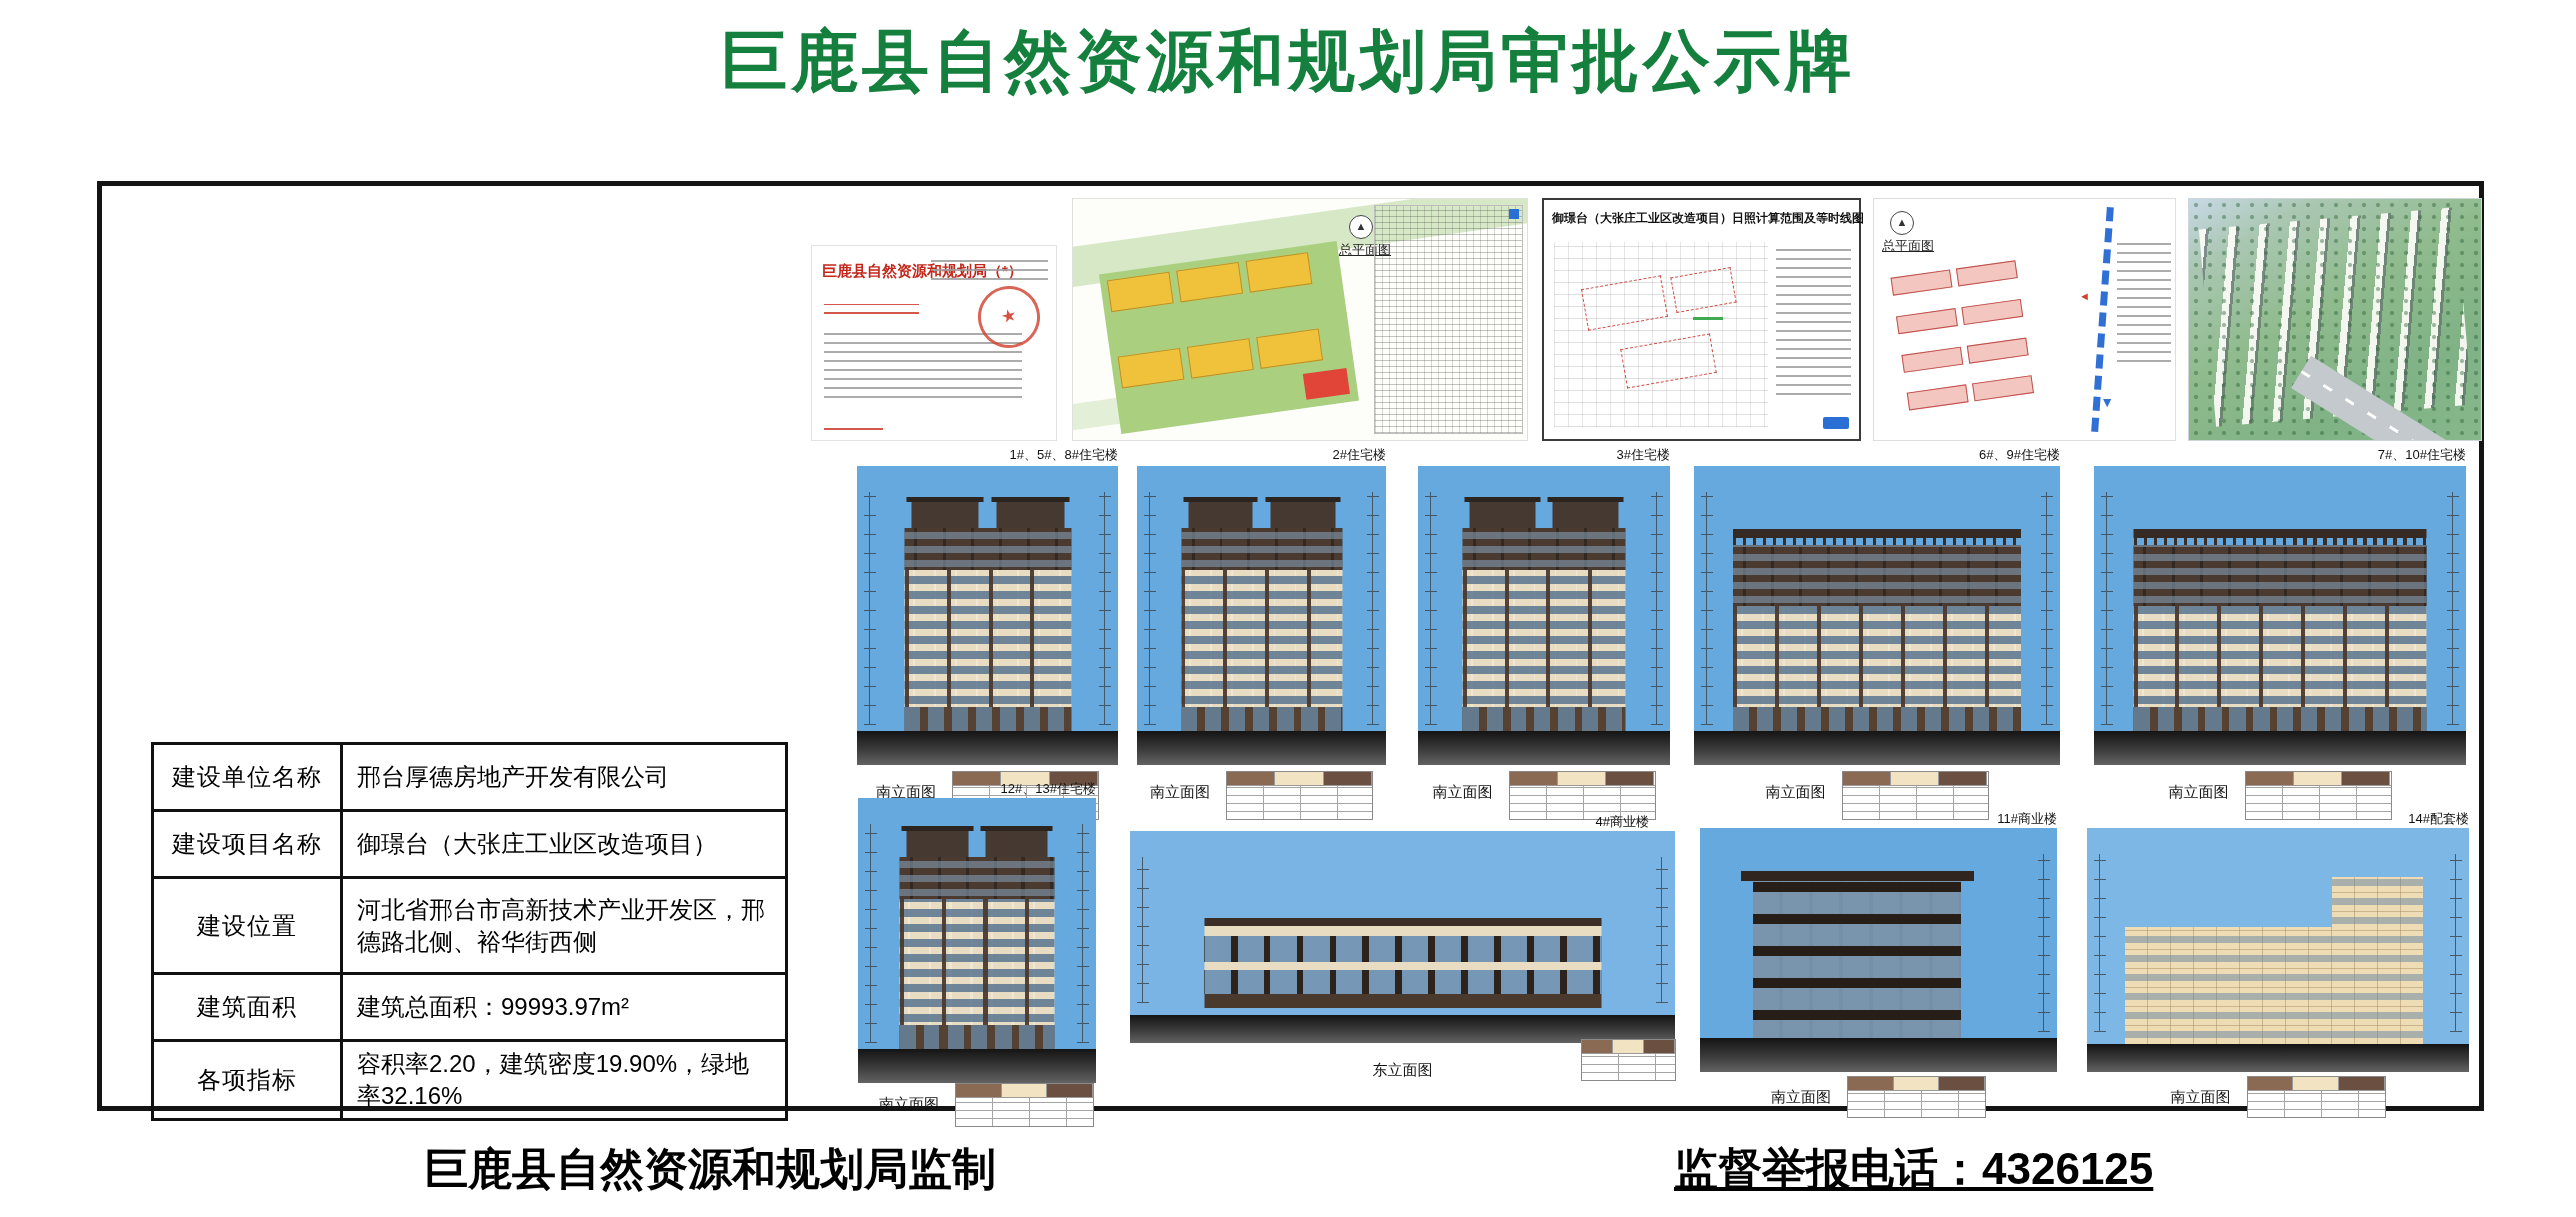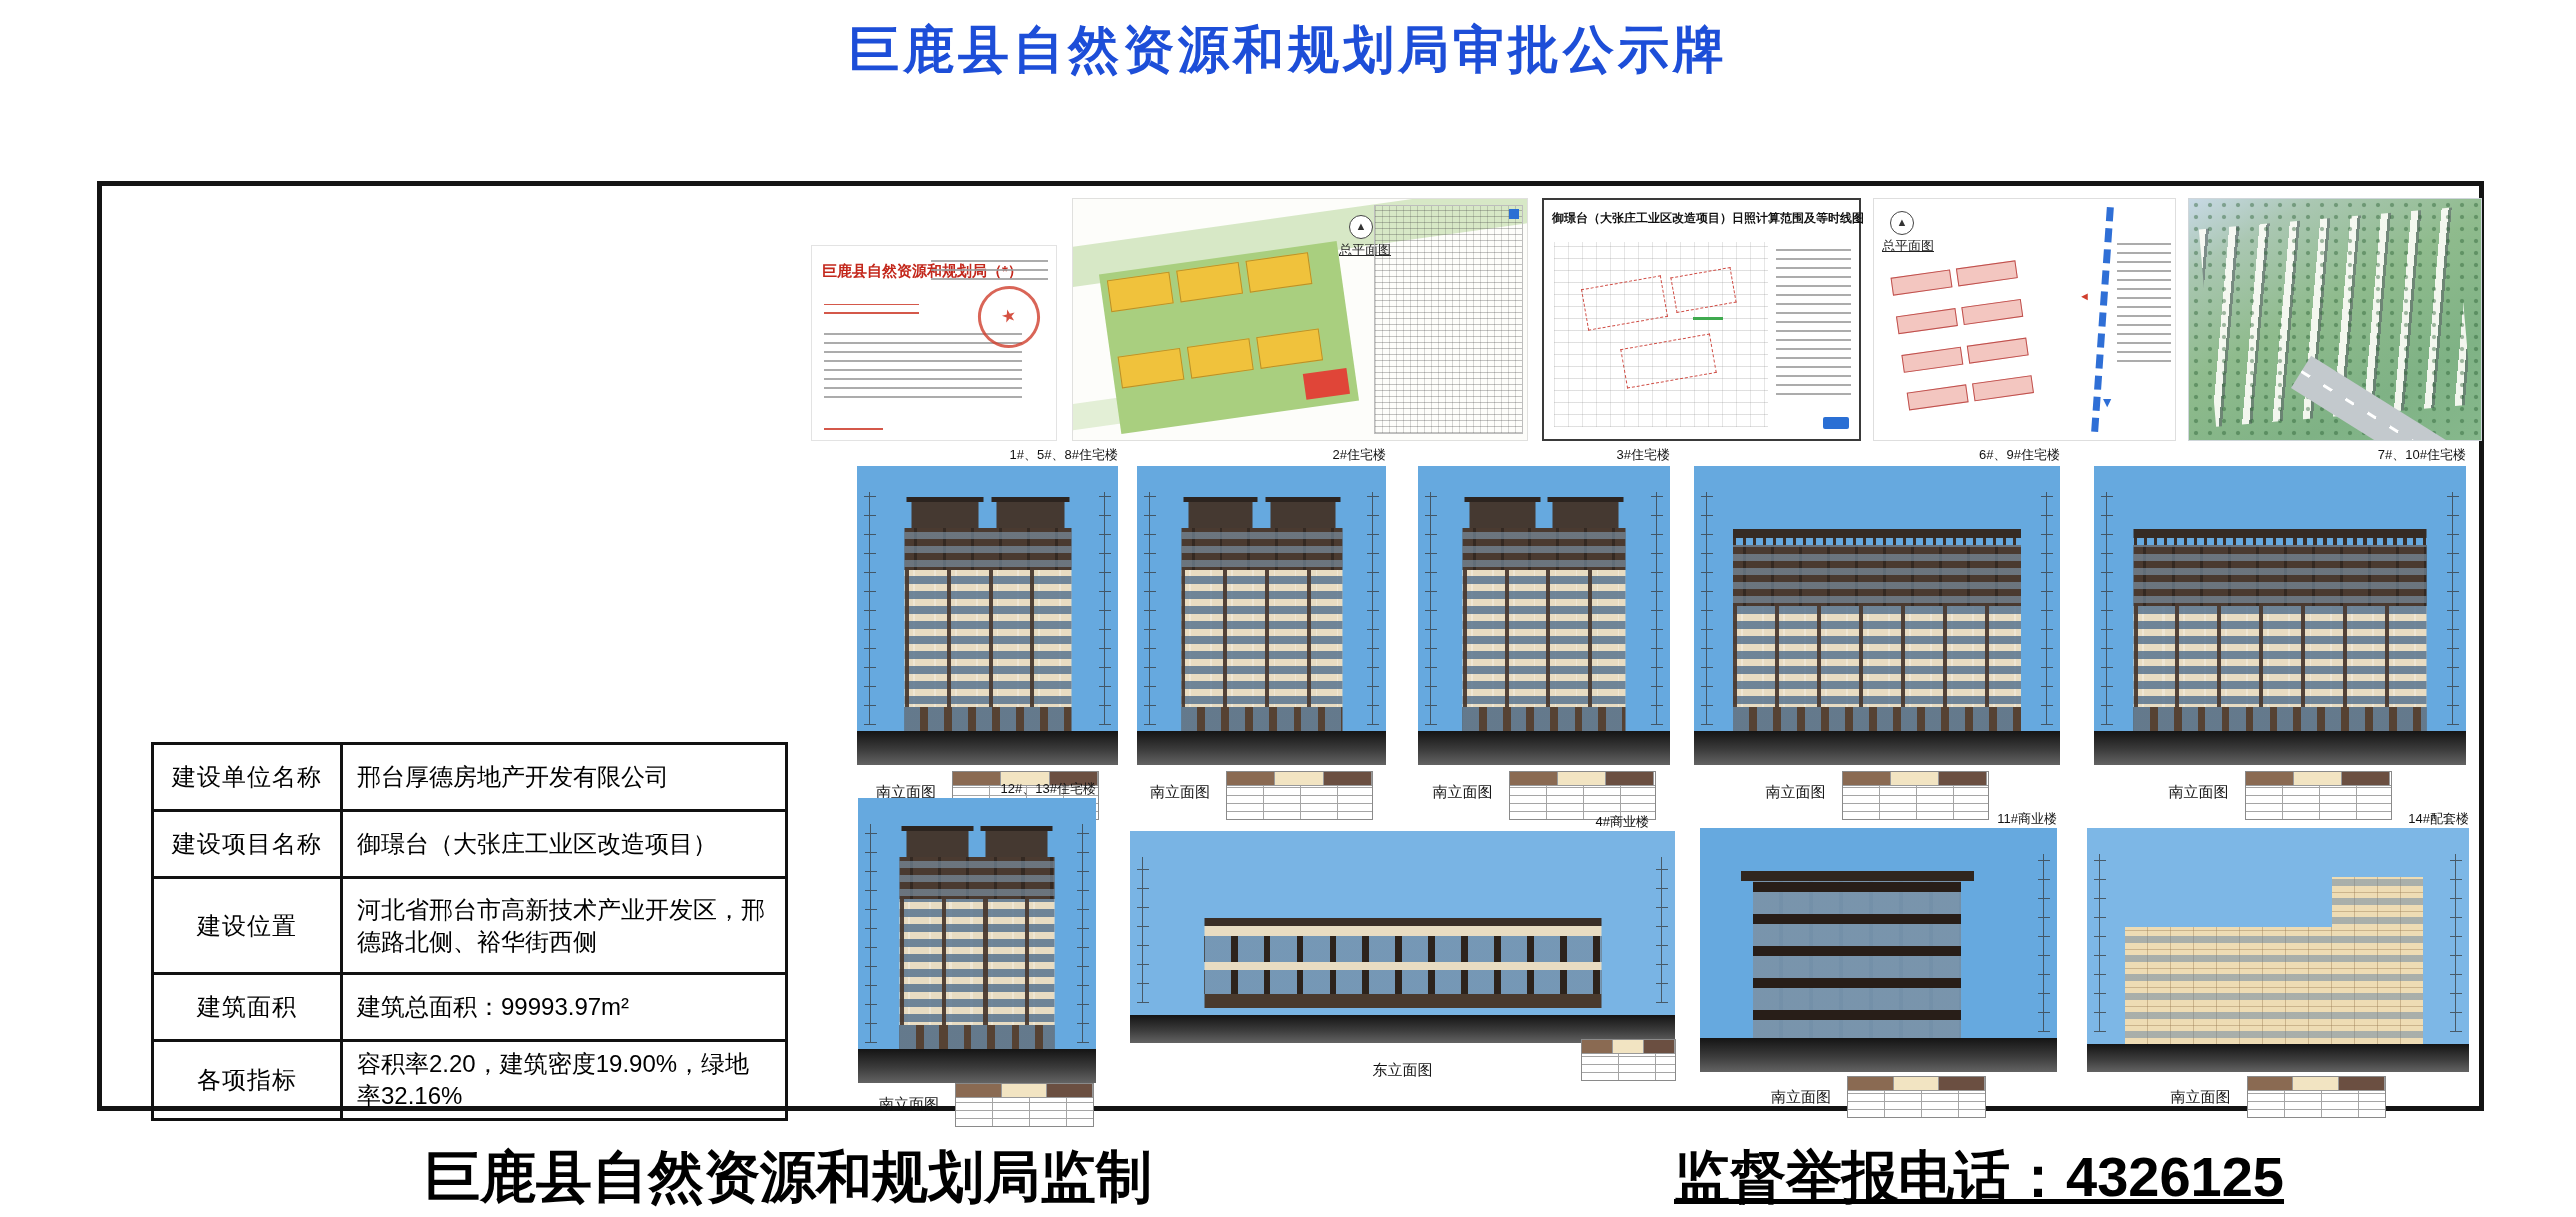--- a/index.html
+++ b/index.html
@@ -1,23 +1,23 @@
 <!DOCTYPE html>
 <html><head>
 <meta charset="utf-8">
 <style>
   html,body{margin:0;padding:0;background:#ffffff;}
   .page{position:relative;width:2576px;height:1218px;background:#fff;overflow:hidden;
         font-family:"Liberation Sans","DejaVu Sans",sans-serif;color:#000;}
   .abs{position:absolute;}
 
   
-  .main-title{left:0;top:16px;width:100%;text-align:center;font-size:51px;font-weight:900;
-              letter-spacing:4px;color:#1d4ed8;}
-  .footer-left,.footer-right{top:1140px;font-size:56px;font-weight:800;}
+  .main-title{left:0;top:16px;width:100%;text-align:center;font-size:67px;font-weight:900;
+              letter-spacing:4px;color:#15803d;}
+  .footer-left,.footer-right{top:1140px;font-size:44px;font-weight:800;}
   .footer-left{left:424px;}
   .footer-right{left:1674px;text-decoration:underline;}
 
   
   .board{left:97px;top:181px;width:2387px;height:930px;border:5px solid #141414;box-sizing:border-box;}
 
   
   .notice{left:117px;top:194px;width:635px;font-size:34px;line-height:53px;font-weight:500;text-align:justify;}
   .notice p{margin:0;text-indent:2em;}
   .notice-date{left:117px;top:682px;width:617px;text-align:right;font-size:34px;font-weight:500;}

